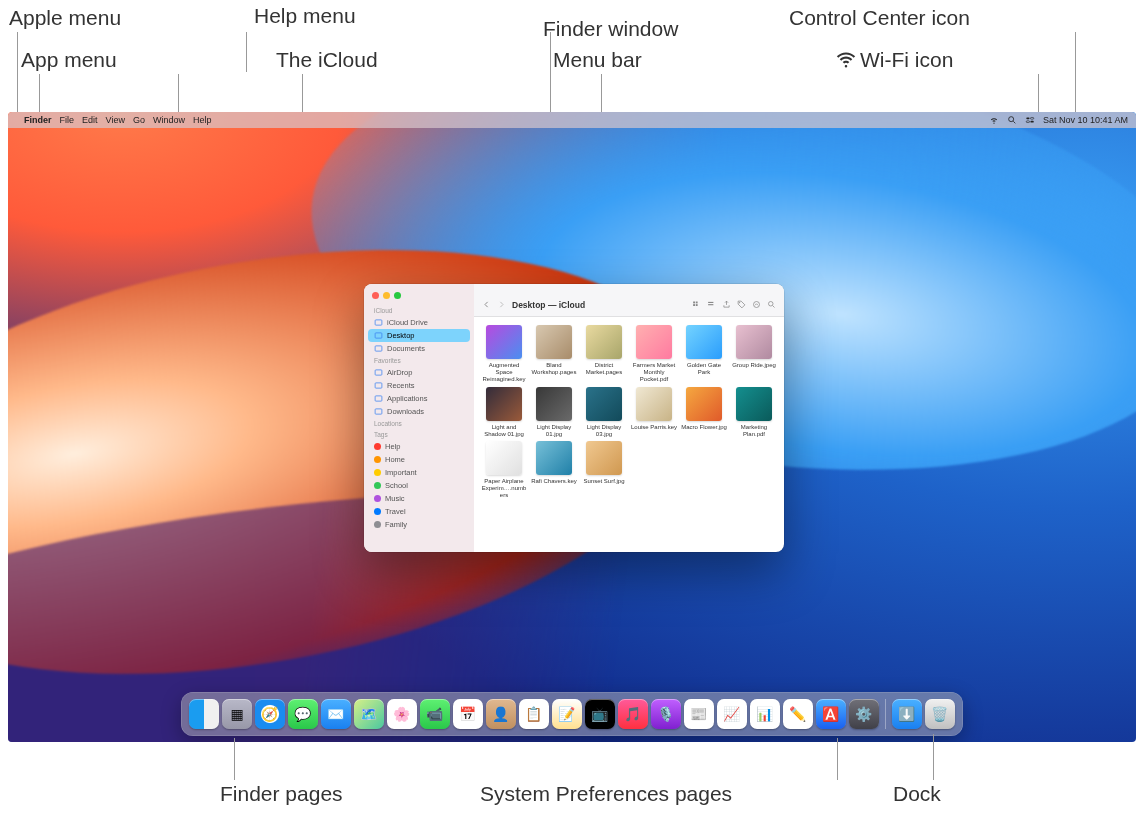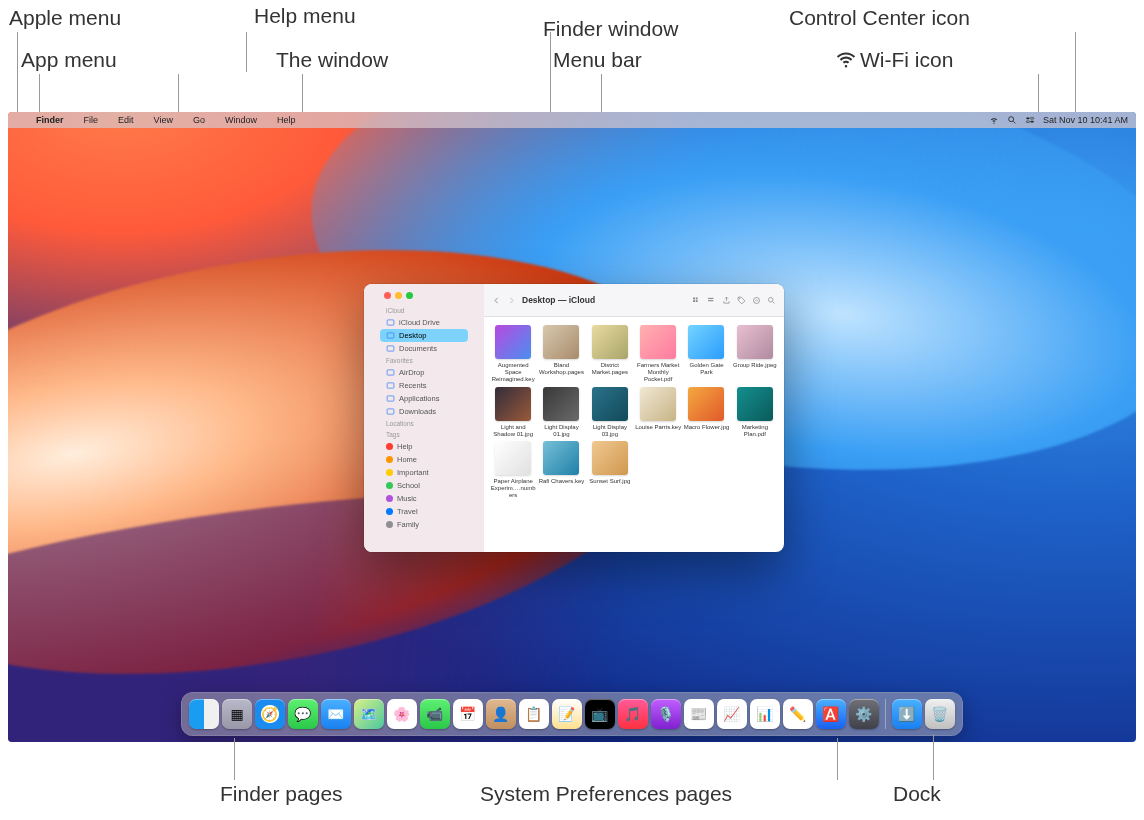--- a/index.html
+++ b/index.html
@@ -49,57 +49,57 @@
 .menubar {
   position: absolute;
   left:0; top:0; width:100%; height:16px;
   background: rgba(215, 200, 205, .7);
   backdrop-filter: blur(12px);
   display:flex; align-items:center;
   font-size: 9px;
   color: #222;
   padding: 0 8px;
 }
-.menubar .mbleft { display:flex; gap:20px; align-items:flex-end; }
+.menubar .mbleft { display:flex; gap:8px; align-items:flex-end; }
 .menubar .mbright { margin-left:auto; display:flex; gap:8px; align-items:center; }
 .menubar .apple { font-size:9px; }
 .menubar .bold { font-weight:600; }
 .menubar svg { width:10px; height:10px; }
 
 
 .finder {
   position: absolute;
   left: 356px; top: 172px;
   width: 420px; height: 268px;
   background: #fff;
   border-radius: 8px;
   box-shadow: 0 20px 50px rgba(0,0,0,.4), 0 0 0 .5px rgba(0,0,0,.15);
   display:flex;
   overflow:hidden;
   font-size: 8px;
 }
 .finder .sidebar {
-  width: 120px;
+  width: 110px;
   background: #f3e9ec;
-  padding: 6px 16px;
+  padding: 6px 4px;
   color:#555;
 }
 .finder .sidebar .traffic { display:flex; gap:4px; margin: 2px 0 6px 4px; }
 .finder .sidebar .traffic span { width:7px; height:7px; border-radius:50%; }
 .t-red{background:#ff5f57}.t-yel{background:#febc2e}.t-grn{background:#28c840}
 .finder .sidebar .shead { font-size:6.5px; color:#999; padding:2px 6px; }
 .finder .sidebar .sitem { padding:2px 6px; display:flex; align-items:center; gap:4px; border-radius:4px; font-size:7.5px; }
 .finder .sidebar .sitem.sel { background:#7dd3fc; color:#000; }
 .finder .sidebar .dot { width:7px; height:7px; border-radius:50%; }
 .sbi { width:9px;height:9px; }
 
 .finder .content { flex:1; display:flex; flex-direction:column; }
 .finder .toolbar {
   height:24px; background:#f6f6f8; border-bottom:1px solid #e0e0e2;
-  display:flex; align-items:center; padding:16px 8px; gap:6px; color:#6a6a6e;
+  display:flex; align-items:flex-start; padding:16px 8px; gap:6px; color:#6a6a6e;
 }
 .finder .toolbar .title { font-weight:600; color:#333; font-size:8.5px; }
 .finder .toolbar .spacer{flex:1}
 .finder .toolbar svg{width:9px;height:9px}
 .finder .files {
   flex:1; padding:8px 6px; display:grid;
   grid-template-columns: repeat(6, 1fr);
   gap: 4px 2px;
   align-content:start;
 }
@@ -136,21 +136,21 @@
 
 .leader { position:absolute; width:1px; background:#999; }
 
 </style>
 </head>
 <body>
 
 <div class="callout" style="left:9px;top:6px"><span>Apple menu</span></div>
 <div class="callout" style="left:21px;top:48px"><span>App menu</span></div>
 <div class="callout" style="left:254px;top:4px"><span>Help menu</span></div>
-<div class="callout" style="left:276px;top:48px"><span>The window</span></div>
+<div class="callout" style="left:276px;top:48px"><span>The iCloud</span></div>
 <div class="callout" style="left:543px;top:17px"><span>Finder window</span></div>
 <div class="callout" style="left:553px;top:48px"><span>Menu bar</span></div>
 <div class="callout" style="left:789px;top:6px"><span>Control Center icon</span></div>
 <div class="callout" style="left:836px;top:48px">
   <svg viewBox="0 0 24 24" style="width:20px;height:20px;vertical-align:-3px;margin-right:4px">
       <path fill="#333" d="M12 18c.8 0 1.5.7 1.5 1.5S12.8 21 12 21s-1.5-.7-1.5-1.5S11.2 18 12 18zm-4-3.5c2.2-2.2 5.8-2.2 8 0l-1.8 1.8c-1.2-1.2-3.2-1.2-4.4 0L8 14.5zm-3.5-3.5c4.1-4.1 10.9-4.1 15 0l-1.8 1.8c-3.1-3.1-8.3-3.1-11.4 0L4.5 11zm-3.5-3.5c6.1-6.1 15.9-6.1 22 0l-1.8 1.8c-5.1-5.1-13.3-5.1-18.4 0L1 7.5z"></path>
     </svg><span>Wi-Fi icon</span>
 </div>
 
 <div class="leader" style="left:17px;top:32px;height:82px"></div>

